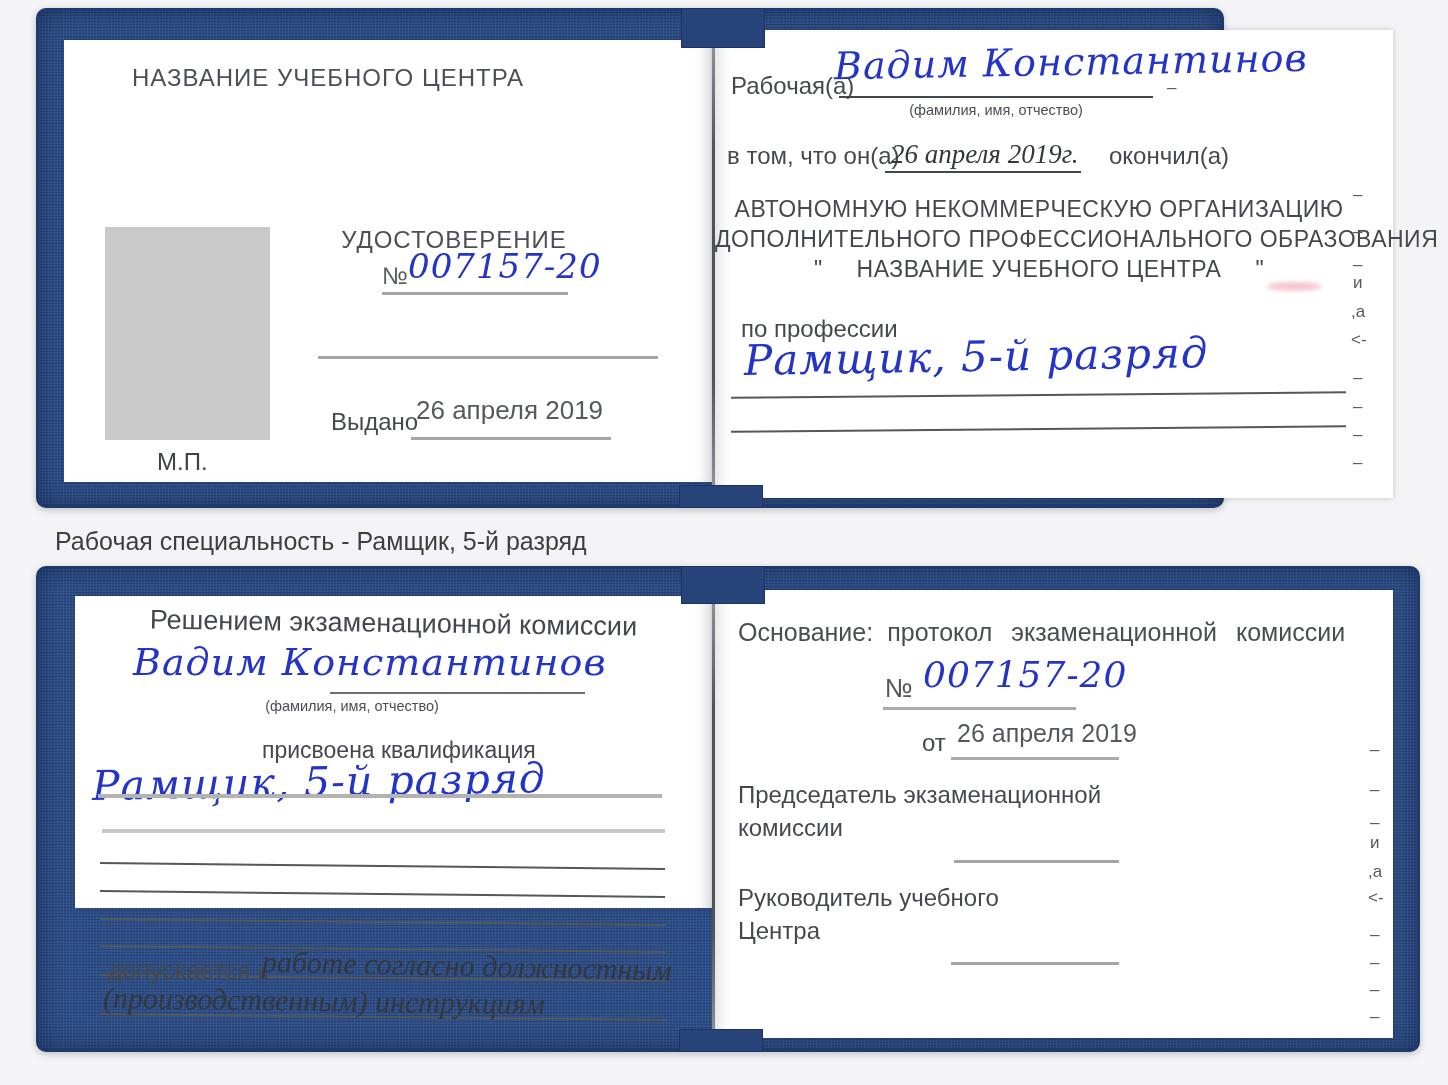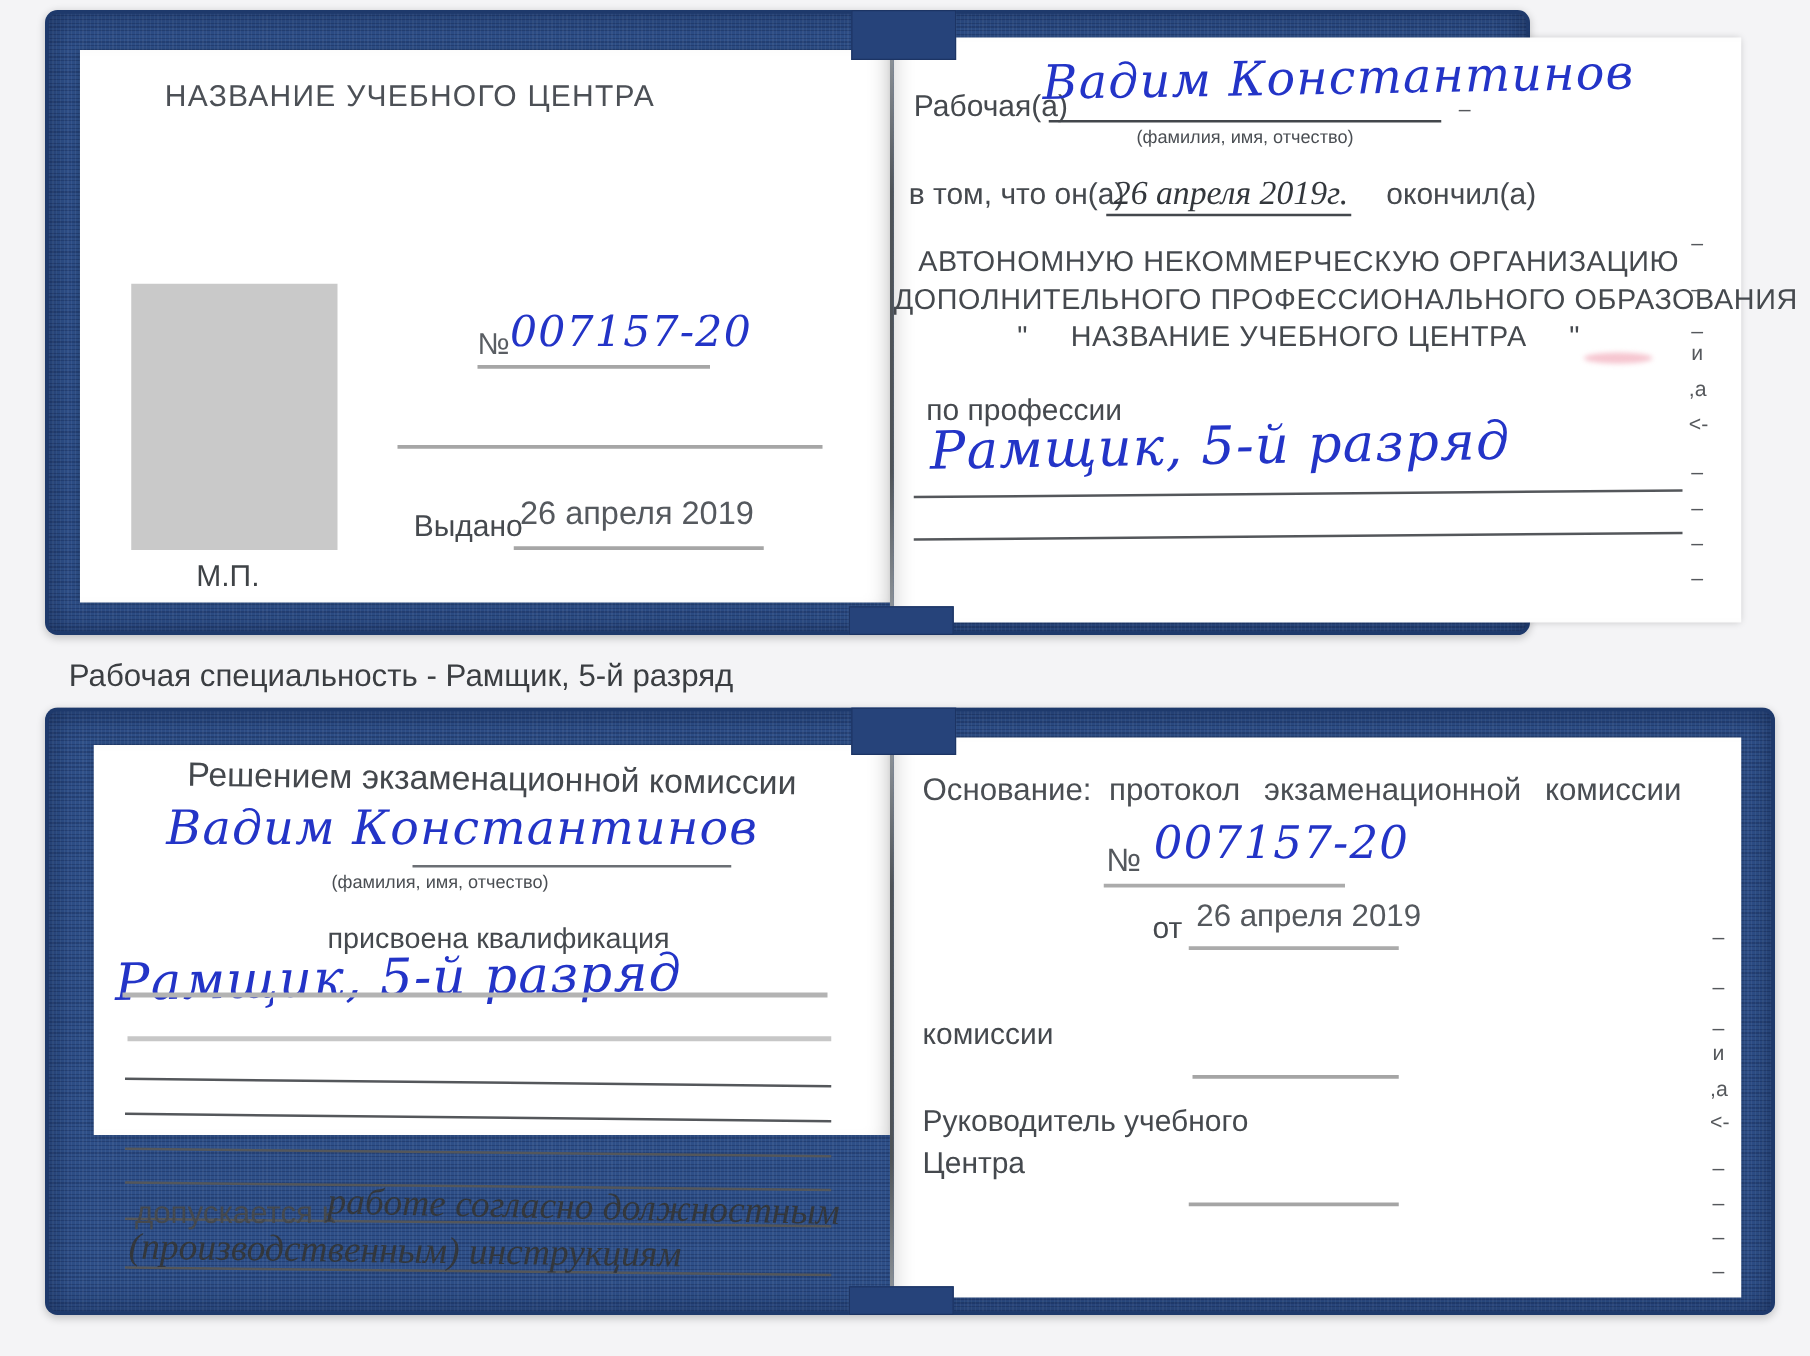--- a/index.html
+++ b/index.html
@@ -34,20 +34,21 @@
 <body>
 
 <div class="stage">
 
   <div class="cover" style="left:36px;top:8px;width:1188px;height:500px;">
 
     <div class="page pl" style="left:28px;top:32px;width:648px;height:442px;">
       <div class="print ctr" style="left:0;right:120px;top:24px;font-size:24px;letter-spacing:1px;color:#4c5056;">НАЗВАНИЕ УЧЕБНОГО ЦЕНТРА</div>
       <div class="photo" style="left:41px;top:187px;width:165px;height:213px;"></div>
       <div class="print" style="left:93px;top:408px;font-size:24px;color:#3f4347;">М.П.</div>
+      <div class="print ctr" style="left:270px;top:186px;width:240px;font-size:24px;letter-spacing:1px;color:#4c5056;">УДОСТОВЕРЕНИЕ</div>
       <div class="print" style="left:318px;top:222px;font-size:24px;color:#5a5e63;">№</div>
       <div class="hand" style="left:344px;top:206px;font-size:34px;">007157-20</div>
       <div class="ln" style="left:318px;top:252px;width:186px;"></div>
       <div class="ln" style="left:254px;top:316px;width:340px;"></div>
       <div class="print" style="left:267px;top:368px;font-size:24px;">Выдано</div>
       <div class="print" style="left:352px;top:355px;font-size:26px;color:#55595e;">26 апреля 2019</div>
       <div class="ln" style="left:347px;top:397px;width:200px;"></div>
     </div>
 
     <div class="spine" style="left:676px;top:34px;height:446px;"></div>
@@ -124,20 +125,21 @@
       <div class="print" style="left:23px;top:28px;font-size:25px;color:#4a4e53;"><span>Основание:</span><span style="margin-left:14px;word-spacing:12px;">протокол экзаменационной комиссии</span></div>
 
       <div class="print" style="left:170px;top:83px;font-size:26px;color:#54585d;">№</div>
       <div class="hand" style="left:208px;top:64px;font-size:36px;">007157-20</div>
       <div class="ln" style="left:168px;top:117px;width:193px;background:#ababab;"></div>
 
       <div class="print" style="left:207px;top:139px;font-size:24px;">от</div>
       <div class="print" style="left:242px;top:129px;font-size:25px;color:#54585d;">26 апреля 2019</div>
       <div class="ln" style="left:236px;top:167px;width:168px;background:#ababab;"></div>
 
+      <div class="print" style="left:23px;top:191px;font-size:24px;">Председатель экзаменационной</div>
       <div class="print" style="left:23px;top:224px;font-size:24px;">комиссии</div>
       <div class="ln" style="left:239px;top:270px;width:165px;background:#a5a5a5;"></div>
 
       <div class="print" style="left:23px;top:294px;font-size:24px;">Руководитель учебного</div>
       <div class="print" style="left:23px;top:327px;font-size:24px;">Центра</div>
       <div class="ln" style="left:236px;top:372px;width:168px;background:#a5a5a5;"></div>
 
       <div class="mk" style="left:655px;top:150px;">–</div>
       <div class="mk" style="left:655px;top:190px;">–</div>
       <div class="mk" style="left:655px;top:223px;">–</div>

